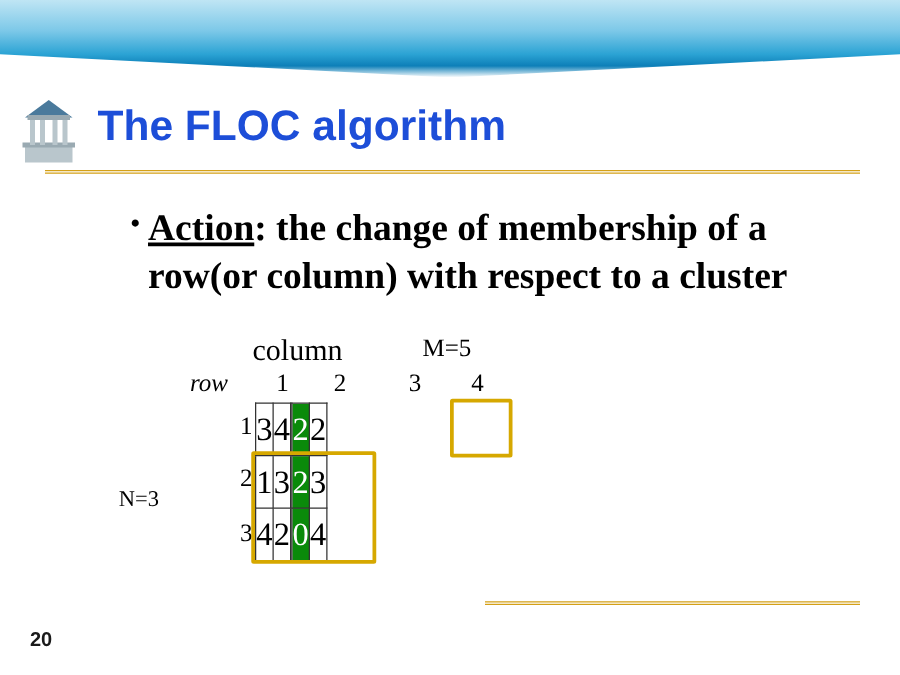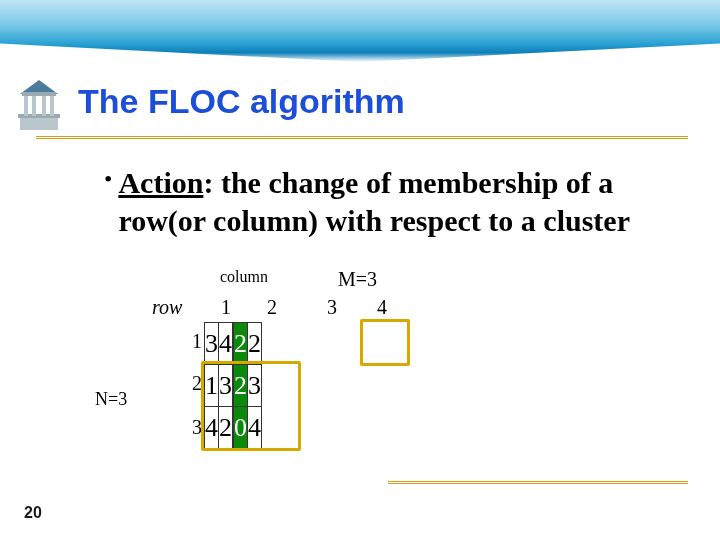--- a/index.html
+++ b/index.html
@@ -65,23 +65,23 @@
     color: #000;
   }
   .bullet-text u { text-decoration: underline; }
   .matrix-area {
     position: absolute;
     top: 268px;
     left: 140px;
   }
   .label-column {
     position: absolute;
-    top: 0; left: 80px;
-    font-family: 'Comic Sans MS', cursive;
-    font-size: 16px;
+    top: 0; left: 62px;
+    font-family: 'Comic Sans MS', cursive;
+    font-size: 24px;
     color: #000;
   }
   .label-m4 {
     position: absolute;
     top: 0; left: 198px;
     font-family: 'Comic Sans MS', cursive;
     font-size: 20px;
     color: #000;
   }
   .label-row {
@@ -191,21 +191,21 @@
 
 <div class="bullet-block">
   <div class="bullet">
     <span class="bullet-dot">•</span>
     <span class="bullet-text"><u>Action</u><span>: the change of membership of a row(or column) with respect to a cluster</span></span>
   </div>
 </div>
 
 <div class="matrix-area">
   <div class="label-column">column</div>
-  <div class="label-m4">M=3</div>
+  <div class="label-m4">M=5</div>
   <div class="label-row">row</div>
   <div class="label-n3">N=3</div>
 
   <div class="col-header ch1">1</div>
   <div class="col-header ch2">2</div>
   <div class="col-header ch3">3</div>
   <div class="col-header ch4">4</div>
 
   <div class="row-header rh1">1</div>
   <div class="row-header rh2">2</div>

